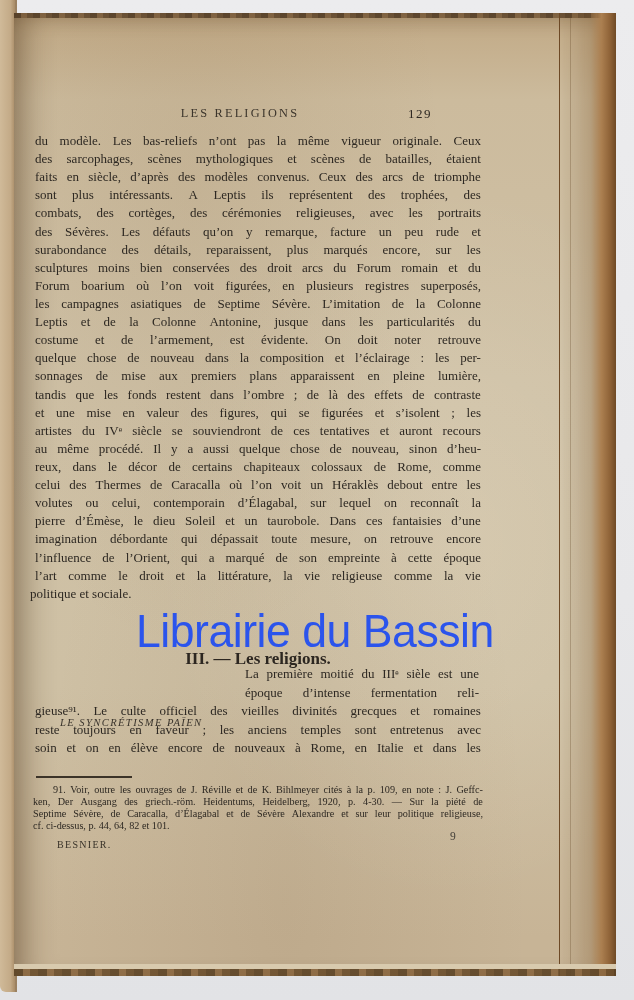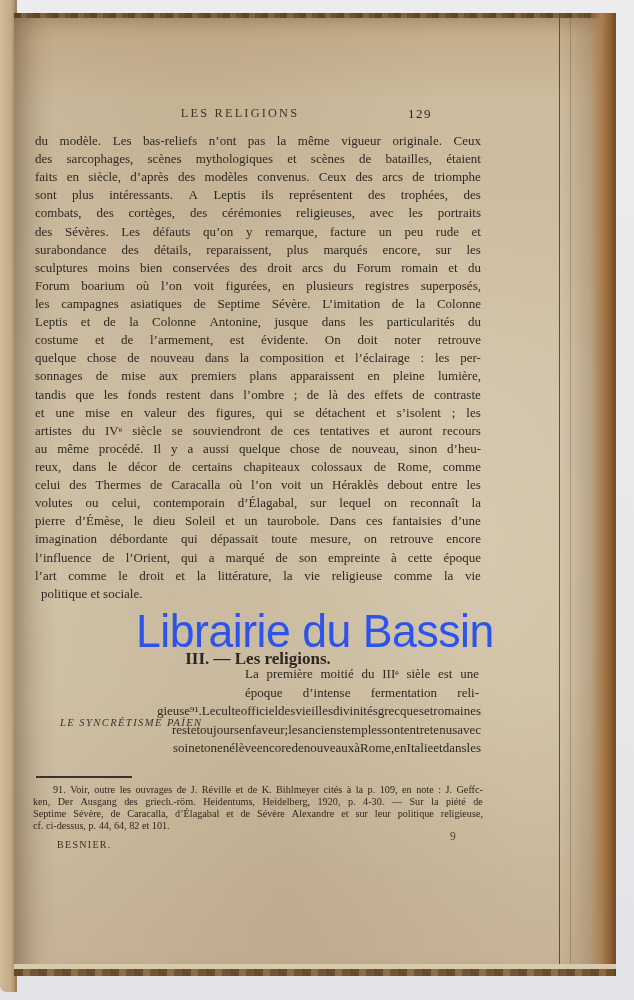--- a/index.html
+++ b/index.html
@@ -52,35 +52,35 @@
   }
   
   .txt{position:absolute;color:#2d2822;z-index:2;}
   .running-title{
     left:37px;top:106px;width:406px;text-align:center;
     font-size:12.3px;letter-spacing:2.2px;color:#3b342b;
   }
   .page-number{left:408px;top:106px;font-size:13px;letter-spacing:1.5px;}
   .column{left:35px;width:446px;font-size:13px;}
   .para1{top:133px;}
-  .para1-last{top:586px;left:41px;font-size:13px;}
+  .para1-last{top:586px;left:30px;font-size:13px;}
   .jline{display:flex;justify-content:space-between;align-items:baseline;white-space:pre;}
   .para1 .jline{height:18.12px;}
   .section-heading{
     left:35px;top:629px;width:446px;text-align:center;
     font-weight:bold;font-size:17px;color:#2c2620;margin-top:20px;
   }
   .margin-note{
     left:60px;top:717px;font-style:italic;font-size:10.6px;
     letter-spacing:1.4px;color:#3a342c;white-space:nowrap;
   }
   .para2-indent{left:245px;top:666px;width:234px;font-size:13px;}
   .para2-indent .jline{height:18.6px;}
   .para2{top:703px;}
-  .para2 .jline{height:18.6px;justify-content:flex-end;}
+  .para2 .jline{height:18.6px;}
   .footnote-rule{
     position:absolute;left:36px;top:776px;width:96px;height:2px;
     background:#3b3328;z-index:2;
   }
   .footnote{left:33px;top:784px;width:450px;font-size:10.2px;}
   .footnote .jline{height:11.9px;}
   .footnote .jline:first-child{padding-left:20px;}
   .footnote-last{left:33px;top:820px;font-size:10.2px;}
   .footer-author{left:57px;top:839px;font-size:10px;letter-spacing:1.3px;color:#383228;}
   .signature-mark{left:450px;top:830px;font-size:11.5px;color:#45403a;}
@@ -118,21 +118,21 @@
     <div class="jline"><span>des</span><span>Sévères.</span><span>Les</span><span>défauts</span><span>qu’on</span><span>y</span><span>remarque,</span><span>facture</span><span>un</span><span>peu</span><span>rude</span><span>et</span></div>
     <div class="jline"><span>surabondance</span><span>des</span><span>détails,</span><span>reparaissent,</span><span>plus</span><span>marqués</span><span>encore,</span><span>sur</span><span>les</span></div>
     <div class="jline"><span>sculptures</span><span>moins</span><span>bien</span><span>conservées</span><span>des</span><span>droit</span><span>arcs</span><span>du</span><span>Forum</span><span>romain</span><span>et</span><span>du</span></div>
     <div class="jline"><span>Forum</span><span>boarium</span><span>où</span><span>l’on</span><span>voit</span><span>figurées,</span><span>en</span><span>plusieurs</span><span>registres</span><span>superposés,</span></div>
     <div class="jline"><span>les</span><span>campagnes</span><span>asiatiques</span><span>de</span><span>Septime</span><span>Sévère.</span><span>L’imitation</span><span>de</span><span>la</span><span>Colonne</span></div>
     <div class="jline"><span>Leptis</span><span>et</span><span>de</span><span>la</span><span>Colonne</span><span>Antonine,</span><span>jusque</span><span>dans</span><span>les</span><span>particularités</span><span>du</span></div>
     <div class="jline"><span>costume</span><span>et</span><span>de</span><span>l’armement,</span><span>est</span><span>évidente.</span><span>On</span><span>doit</span><span>noter</span><span>retrouve</span></div>
     <div class="jline"><span>quelque</span><span>chose</span><span>de</span><span>nouveau</span><span>dans</span><span>la</span><span>composition</span><span>et</span><span>l’éclairage</span><span>:</span><span>les</span><span>per-</span></div>
     <div class="jline"><span>sonnages</span><span>de</span><span>mise</span><span>aux</span><span>premiers</span><span>plans</span><span>apparaissent</span><span>en</span><span>pleine</span><span>lumière,</span></div>
     <div class="jline"><span>tandis</span><span>que</span><span>les</span><span>fonds</span><span>restent</span><span>dans</span><span>l’ombre</span><span>;</span><span>de</span><span>là</span><span>des</span><span>effets</span><span>de</span><span>contraste</span></div>
-    <div class="jline"><span>et</span><span>une</span><span>mise</span><span>en</span><span>valeur</span><span>des</span><span>figures,</span><span>qui</span><span>se</span><span>détachent</span><span>et</span><span>s’isolent</span><span>;</span><span>les</span></div>
+    <div class="jline"><span>et</span><span>une</span><span>mise</span><span>en</span><span>valeur</span><span>des</span><span>figures,</span><span>qui</span><span>se</span><span>figurées</span><span>et</span><span>s’isolent</span><span>;</span><span>les</span></div>
     <div class="jline"><span>artistes</span><span>du</span><span>IVᵉ</span><span>siècle</span><span>se</span><span>souviendront</span><span>de</span><span>ces</span><span>tentatives</span><span>et</span><span>auront</span><span>recours</span></div>
     <div class="jline"><span>au</span><span>même</span><span>procédé.</span><span>Il</span><span>y</span><span>a</span><span>aussi</span><span>quelque</span><span>chose</span><span>de</span><span>nouveau,</span><span>sinon</span><span>d’heu-</span></div>
     <div class="jline"><span>reux,</span><span>dans</span><span>le</span><span>décor</span><span>de</span><span>certains</span><span>chapiteaux</span><span>colossaux</span><span>de</span><span>Rome,</span><span>comme</span></div>
     <div class="jline"><span>celui</span><span>des</span><span>Thermes</span><span>de</span><span>Caracalla</span><span>où</span><span>l’on</span><span>voit</span><span>un</span><span>Héraklès</span><span>debout</span><span>entre</span><span>les</span></div>
     <div class="jline"><span>volutes</span><span>ou</span><span>celui,</span><span>contemporain</span><span>d’Élagabal,</span><span>sur</span><span>lequel</span><span>on</span><span>reconnaît</span><span>la</span></div>
     <div class="jline"><span>pierre</span><span>d’Émèse,</span><span>le</span><span>dieu</span><span>Soleil</span><span>et</span><span>un</span><span>taurobole.</span><span>Dans</span><span>ces</span><span>fantaisies</span><span>d’une</span></div>
     <div class="jline"><span>imagination</span><span>débordante</span><span>qui</span><span>dépassait</span><span>toute</span><span>mesure,</span><span>on</span><span>retrouve</span><span>encore</span></div>
     <div class="jline"><span>l’influence</span><span>de</span><span>l’Orient,</span><span>qui</span><span>a</span><span>marqué</span><span>de</span><span>son</span><span>empreinte</span><span>à</span><span>cette</span><span>époque</span></div>
     <div class="jline"><span>l’art</span><span>comme</span><span>le</span><span>droit</span><span>et</span><span>la</span><span>littérature,</span><span>la</span><span>vie</span><span>religieuse</span><span>comme</span><span>la</span><span>vie</span></div>
   </div>

